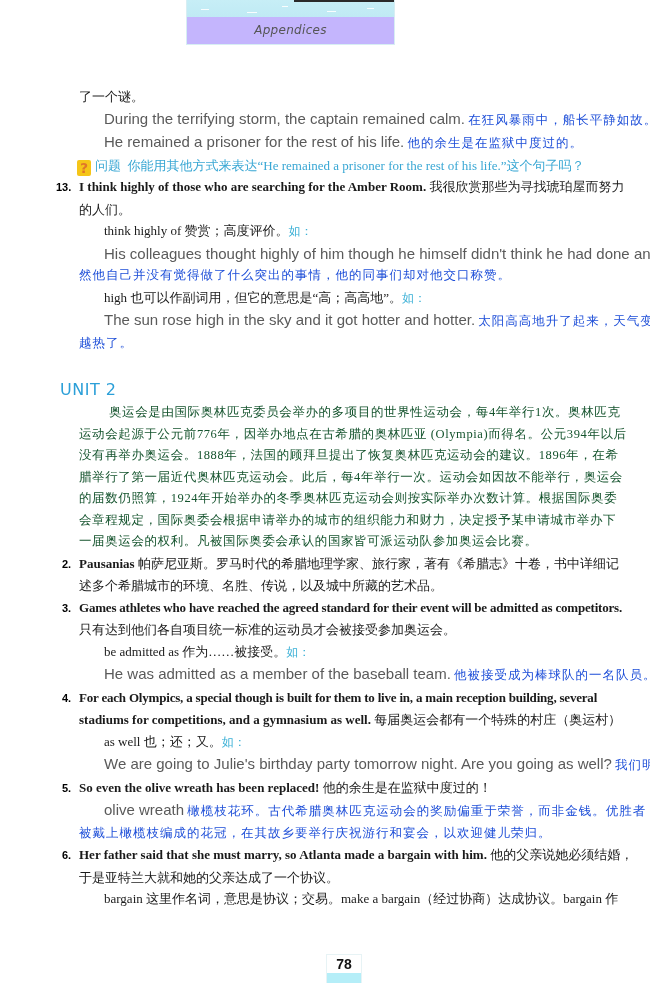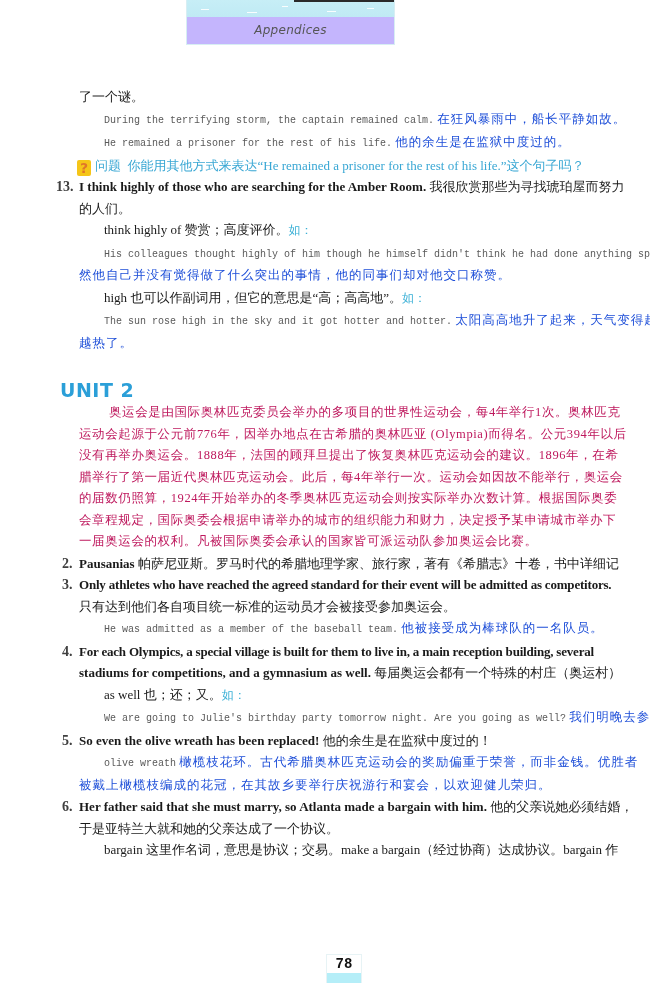--- a/index.html
+++ b/index.html
@@ -20,46 +20,46 @@
   }
   .header-band .speck { position: absolute; height: 1px; background: #ffffff; opacity: .9; }
   .header-title {
     text-align: center; font-family: "DejaVu Sans", sans-serif; font-style: italic;
     font-size: 12px; color: #555; line-height: 26px; letter-spacing: .3px;
   }
   .content { position: absolute; left: 62px; top: 86px; width: 570px; }
   .line { font-size: 13px; line-height: 21.5px; white-space: nowrap; }
   .ind2 { padding-left: 17px; }
   .ind3 { padding-left: 42px; }
-  .ex { font-family: Liberation Mono, monospace; font-size: 10px; color: #5a5a5a; }
+  .ex { font-family: Liberation Sans, sans-serif; font-size: 15px; color: #5a5a5a; }
   .ex-cn { font-size: 12.5px; color: #1d4ed8; letter-spacing: 1px; }
   .term { font-weight: normal; }
   .bold { font-weight: bold; }
   .ru { color: #3ab0d6; font-size: 12px; }
-  .num { color: #404040; font-weight: bold; display: inline-block; width: 17px; margin-left: -17px; font-family: Liberation Serif, serif; font-size: 14px; }
+  .num { color: #000000; font-weight: bold; display: inline-block; width: 17px; margin-left: -17px; font-family: Liberation Sans, sans-serif; font-size: 11px; }
   .num.wide { width: 23px; margin-left: -23px; }
   .q-line { color: #39a7d4; font-size: 13px; line-height: 21.5px; white-space: nowrap; position: relative; }
   .q-icon {
     display: inline-block; width: 14px; height: 16px; background: #f5c518; color: #e0762a;
     font-weight: bold; font-family: "DejaVu Sans", sans-serif; font-size: 14px; line-height: 16px;
     text-align: center; vertical-align: -3px; margin-left: -2px; margin-right: 4px; border-radius: 2px;
   }
   .unit-title {
-    font-family: "DejaVu Sans", sans-serif; font-weight: bold; color: #2b9fd8;
-    font-size: 19px; margin: 24px 0 0 -2px; line-height: 24px; letter-spacing: .5px;
+    font-family: "DejaVu Sans", sans-serif; font-weight: normal; color: #2b9fd8;
+    font-size: 16px; margin: 24px 0 0 -2px; line-height: 24px; letter-spacing: .5px;
   }
-  .para { font-size: 12.5px; color: #be185d; line-height: 21.5px; letter-spacing: .6px; white-space: normal; }
+  .para { font-size: 12.5px; color: #14532d; line-height: 21.5px; letter-spacing: .6px; white-space: normal; }
   .para-indent { text-indent: 30px; padding-left: 17px; }
   .footer-num {
     position: absolute; left: 326px; top: 954px; width: 34px; height: 29px;
     border: 1px solid #e7f3f5;
   }
   .footer-num .n {
     display: block; height: 18px; background: #fff; text-align: center;
-    font-family: Liberation Mono, monospace; font-weight: bold; font-size: 14px; line-height: 18px; color: #111;
+    font-family: Liberation Sans, sans-serif; font-weight: bold; font-size: 14px; line-height: 18px; color: #111;
   }
   .footer-num .bar { display: block; height: 11px; background: #b5eef8; }
 </style>
 </head>
 <body>
 
 <div class="header-box">
   <div class="header-band">
     <span class="speck" style="left:14px;top:9px;width:8px"></span>
     <span class="speck" style="left:60px;top:12px;width:10px"></span>
@@ -112,32 +112,37 @@
   <div class="line ind2 ex-cn">越热了。</div>
 
   <div class="unit-title">UNIT 2</div>
 
   <div class="para para-indent" style="width:548px">奥运会是由国际奥林匹克委员会举办的多项目的世界性运动会，每4年举行1次。奥林匹克运动会起源于公元前776年，因举办地点在古希腊的奥林匹亚 (Olympia)而得名。公元394年以后没有再举办奥运会。1888年，法国的顾拜旦提出了恢复奥林匹克运动会的建议。1896年，在希腊举行了第一届近代奥林匹克运动会。此后，每4年举行一次。运动会如因故不能举行，奥运会的届数仍照算，1924年开始举办的冬季奥林匹克运动会则按实际举办次数计算。根据国际奥委会章程规定，国际奥委会根据申请举办的城市的组织能力和财力，决定授予某申请城市举办下一届奥运会的权利。凡被国际奥委会承认的国家皆可派运动队参加奥运会比赛。</div>
 
   <div class="line ind2">
     <span class="num">2.</span><span class="bold">Pausanias</span>
     <span>帕萨尼亚斯。罗马时代的希腊地理学家、旅行家，著有《希腊志》十卷，书中详细记</span>
   </div>
+  <div class="line ind2">述多个希腊城市的环境、名胜、传说，以及城中所藏的艺术品。</div>
 
   <div class="line ind2">
-    <span class="num">3.</span><span class="bold" style="letter-spacing:-.2px">Only athletes who have reached the agreed standard for their event will be admitted as competitors.</span>
+    <span class="num">3.</span><span class="bold" style="letter-spacing:-.2px">Games athletes who have reached the agreed standard for their event will be admitted as competitors.</span>
   </div>
   <div class="line ind2">只有达到他们各自项目统一标准的运动员才会被接受参加奥运会。</div>
+  <div class="line ind3">
+    <span class="term">be admitted as</span>
+    <span>作为……被接受。</span><span class="ru">如：</span>
+  </div>
   <div class="line ind3">
     <span class="ex">He was admitted as a member of the baseball team.</span>
     <span class="ex-cn">他被接受成为棒球队的一名队员。</span>
   </div>
 
   <div class="line ind2">
-    <span class="num">4.</span><span class="bold" style="letter-spacing:-.2px">For each Olympics, a special village is built for them to live in, a main reception building, several</span>
+    <span class="num">4.</span><span class="bold" style="letter-spacing:-.2px">For each Olympics, a special though is built for them to live in, a main reception building, several</span>
   </div>
   <div class="line ind2">
     <span class="bold">stadiums for competitions, and a gymnasium as well.</span>
     <span>每届奥运会都有一个特殊的村庄（奥运村）</span>
   </div>
   <div class="line ind3">
     <span class="term">as well</span>
     <span>也；还；又。</span><span class="ru">如：</span>
   </div>
   <div class="line ind3">

